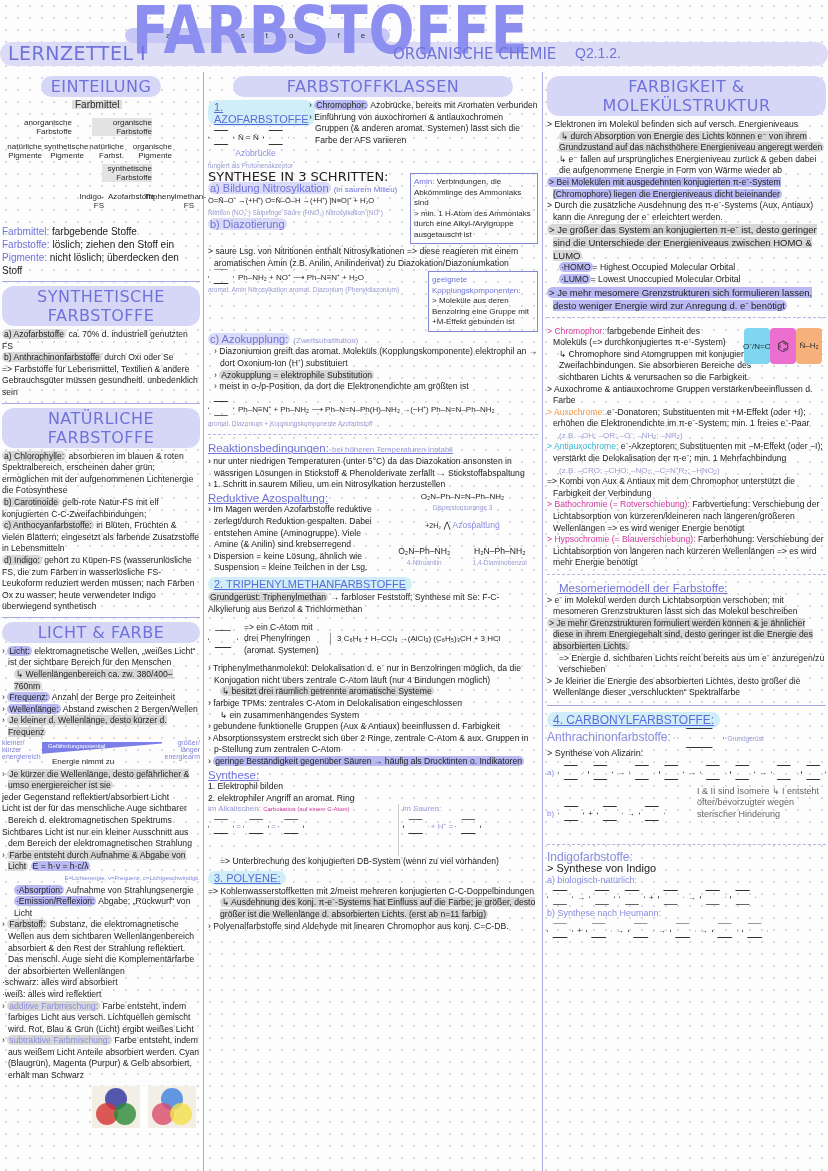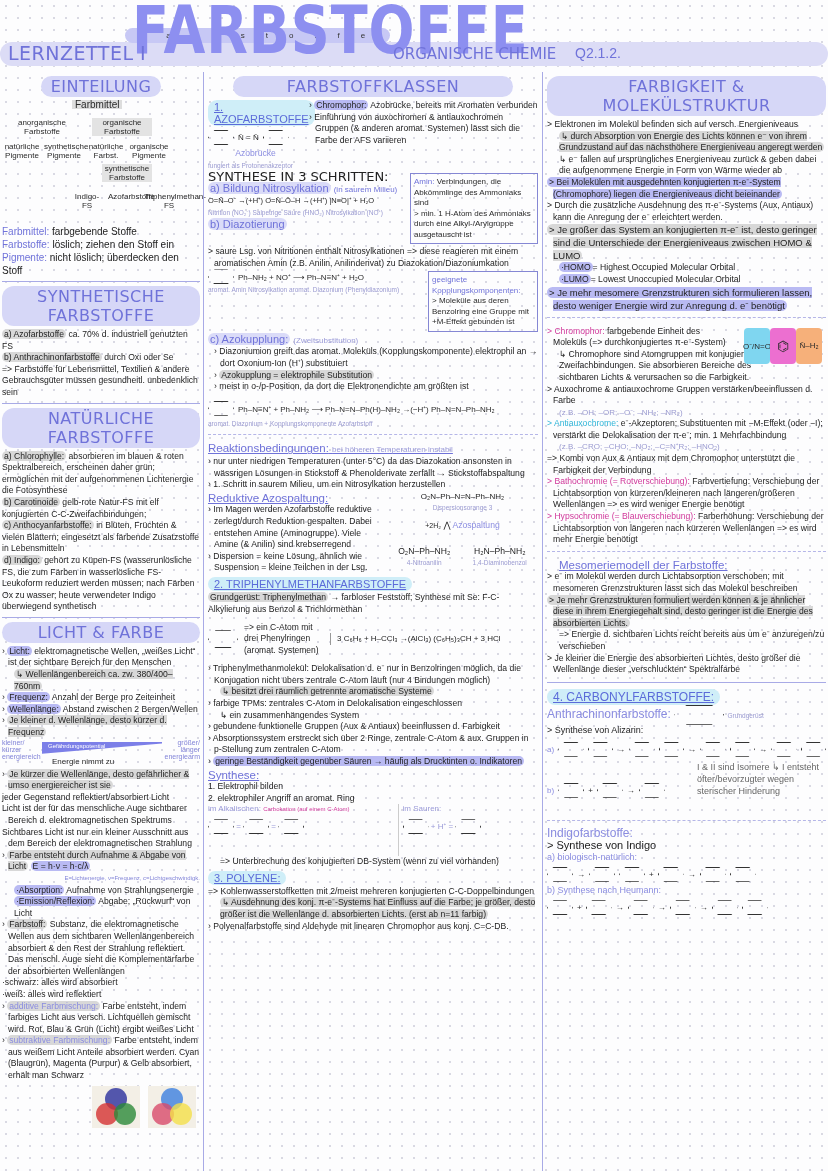--- a/index.html
+++ b/index.html
@@ -22,21 +22,21 @@
 .sub2{color:#6f72d9;font-size:11.5px;text-decoration:underline;margin-top:2px}
 p,.li{font-size:8.6px;line-height:11.6px;color:#222}
 .li{padding-left:6px;text-indent:-6px}
 .ind{padding-left:12px}
 .g{background:#d8d8d8;border-radius:6px;padding:0 2px}
 .v{background:#b9baf3;border-radius:6px;padding:0 2px}
 .lbl{color:#7073da}
 .box{border:1.5px solid #8587d4;padding:3px;margin:2px 0;font-size:8px;line-height:10.5px}
 .sep{border-top:1.5px solid #a8aae6;margin:4px 0}
 .wave{height:6px;border-top:1.5px dashed #b5b6e8;margin:5px 0 3px}
-.tree{position:relative;height:125px;font-size:8px;text-align:center;line-height:9px}
+.tree{position:relative;height:125px;font-size:8px;text-align:right;line-height:9px}
 .tree span{position:absolute}
 .ring{display:inline-block;width:26px;height:15px;border:1.3px solid #333;clip-path:polygon(25% 0,75% 0,100% 50%,75% 100%,25% 100%,0 50%);vertical-align:middle}
 .rxn{font-size:8px;display:flex;align-items:center;gap:4px;white-space:nowrap}
 .smallc{font-size:6.5px;color:#9a9ad0}
 .defs p{font-size:10px;line-height:13px}
 .venn{display:flex;gap:8px;justify-content:flex-end;margin-top:4px;margin-right:4px}
 .vb{width:48px;height:42px;position:relative;background:#f3efe6}
 .vb i{position:absolute;width:22px;height:22px;border-radius:50%;opacity:.8}
 .chrom{position:absolute;right:4px;top:2px;display:flex;height:36px}
 .chrom div{width:26px;height:36px;border-radius:4px;font-size:8px;display:flex;align-items:center;justify-content:center}
@@ -249,20 +249,21 @@
   <div style="position:relative">
     <p class="li" style="padding-right:90px"><span style="color:#d0379a">&gt; Chromophor:</span><span> farbgebende Einheit des Moleküls (=&gt; durchkonjugiertes π-e⁻-System)</span></p>
     <p class="ind" style="padding-right:60px"><span>↳ Chromophore sind Atomgruppen mit konjugierten Zweifachbindungen. Sie absorbieren Bereiche des sichtbaren Lichts &amp; verursachen so die Farbigkeit.</span></p>
     <div class="chrom">
       <div style="background:#7fd6f0">O⁻/N=O</div>
       <div style="background:#ec6fd0;font-size:14px">⌬</div>
       <div style="background:#f6b07a">N̄–H₂</div>
     </div>
   </div>
   <p class="li">&gt; Auxochrome &amp; antiauxochrome Gruppen verstärken/beeinflussen d. Farbe</p>
+  <p class="li"><span style="color:#f0964a">&gt; Auxochrome:</span><span> e⁻-Donatoren; Substituenten mit +M-Effekt (oder +I); erhöhen die Elektronendichte im π-e⁻-System; min. 1 freies e⁻-Paar</span></p>
   <p class="ind smallc" style="font-size:8px">(z.B. –OH; –OR; –O⁻; –NH₂; –NR₂)</p>
   <p class="li"><span style="color:#2fb5d8">&gt; Antiauxochrome:</span><span> e⁻-Akzeptoren; Substituenten mit −M-Effekt (oder −I); verstärkt die Delokalisation der π-e⁻; min. 1 Mehrfachbindung</span></p>
   <p class="ind smallc" style="font-size:8px">(z.B. –CRO; –CHO; –NO₂; –C=N⁺R₂; –HNO₂)</p>
   <p class="li">=&gt; Kombi von Aux &amp; Antiaux mit dem Chromophor unterstützt die Farbigkeit der Verbindung</p>
   <p class="li"><span style="color:#d0379a">&gt; Bathochromie (= Rotverschiebung):</span><span> Farbvertiefung: Verschiebung der Lichtabsorption von kürzeren/kleineren nach längeren/größeren Wellenlängen =&gt; es wird weniger Energie benötigt</span></p>
   <p class="li"><span style="color:#d0379a">&gt; Hypsochromie (= Blauverschiebung):</span><span> Farberhöhung: Verschiebung der Lichtabsorption von längeren nach kürzeren Wellenlängen =&gt; es wird mehr Energie benötigt</span></p>
   <div class="wave"></div>
   <p class="sub2" style="margin-left:12px">Mesomeriemodell der Farbstoffe:</p>
   <p class="li">&gt; e⁻ im Molekül werden durch Lichtabsorption verschoben; mit mesomeren Grenzstrukturen lässt sich das Molekül beschreiben</p>
   <p class="li"><span class="g">&gt; Je mehr Grenzstrukturen formuliert werden können &amp; je ähnlicher diese in ihrem Energiegehalt sind, desto geringer ist die Energie des absorbierten Lichts.</span></p>

